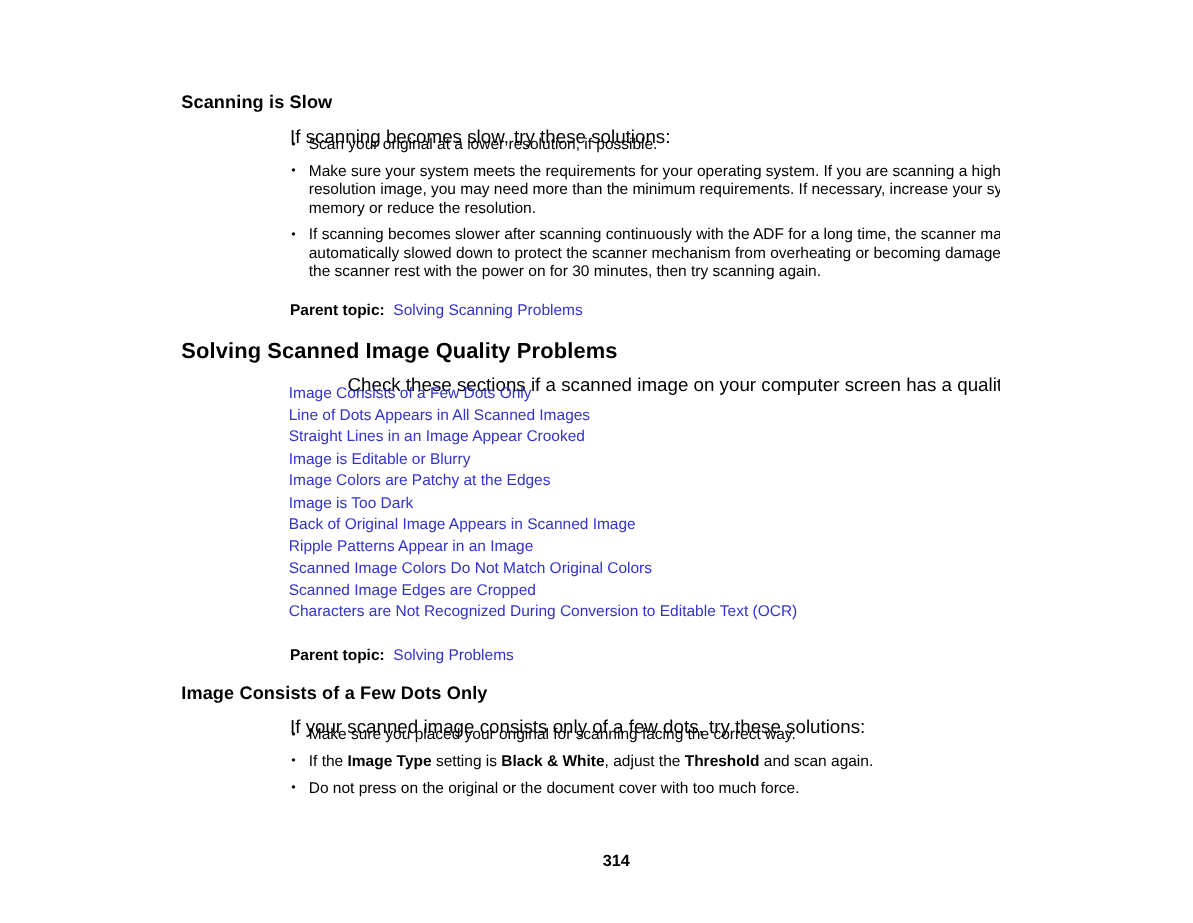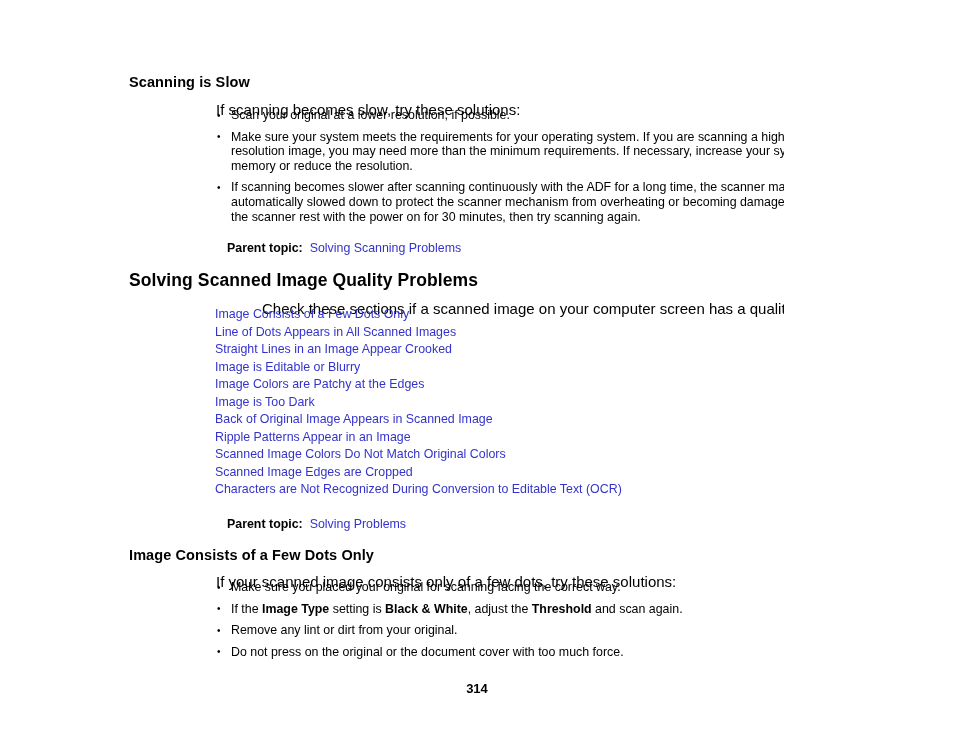--- a/index.html
+++ b/index.html
@@ -10,21 +10,21 @@
   body {
     width: 954px;
     height: 738px;
     position: relative;
     font-family: "Liberation Sans", sans-serif;
     color: #000000;
     -webkit-font-smoothing: antialiased;
   }
   .page {
     position: absolute;
-    left: 0; top: 0;
+    left: 16px; top: 0;
     width: 784px;
     height: 738px;
     overflow: hidden;
   }
   
   .h2 {
     position: absolute;
     left: 129px;
     font-size: 14.5px;
     font-weight: bold;
@@ -95,21 +95,20 @@
   .parent {
     position: absolute;
     left: 216px;
     font-size: 12.4px;
     line-height: 15px;
     white-space: nowrap;
   }
   .parent .lbl {
     font-weight: bold;
     color: #000;
-    margin-left: 11px;
   }
   
   .pagenum {
     position: absolute;
     left: 0;
     width: 954px;
     text-align: center;
     font-size: 13px;
     font-weight: bold;
   }
@@ -158,19 +157,18 @@
     <span>&nbsp;</span><a class="doclink" href="#">Solving Problems</a>
   </p>
 
   <h2 class="h2" style="top:535px;">Image Consists of a Few Dots Only</h2>
 
   <p class="para" style="top:559px;">If your scanned image consists only of a few dots, try these solutions:</p>
 
   <ul class="bullets" style="top:580px;">
     <li>Make sure you placed your original for scanning facing the correct way.</li>
     <li><span>If the </span><span class="b">Image Type</span><span> setting is </span><span class="b">Black &amp; White</span><span>, adjust the </span><span class="b">Threshold</span><span> and scan again.</span></li>
-    <li>Remove any lint or dirt from your original.</li>
     <li>Do not press on the original or the document cover with too much force.</li>
   </ul>
 
   <div class="pagenum" style="top:681px;">314</div>
 
 </div>
 
 </body></html>

